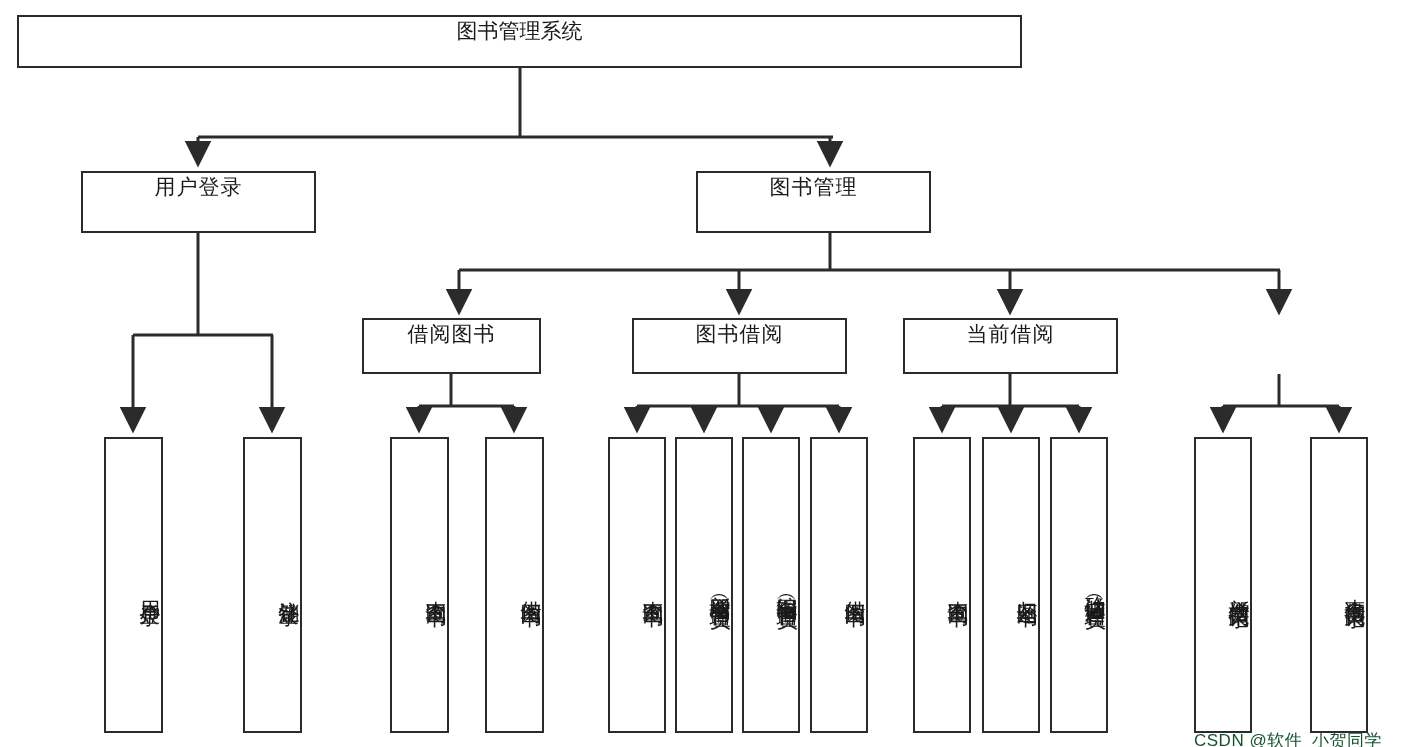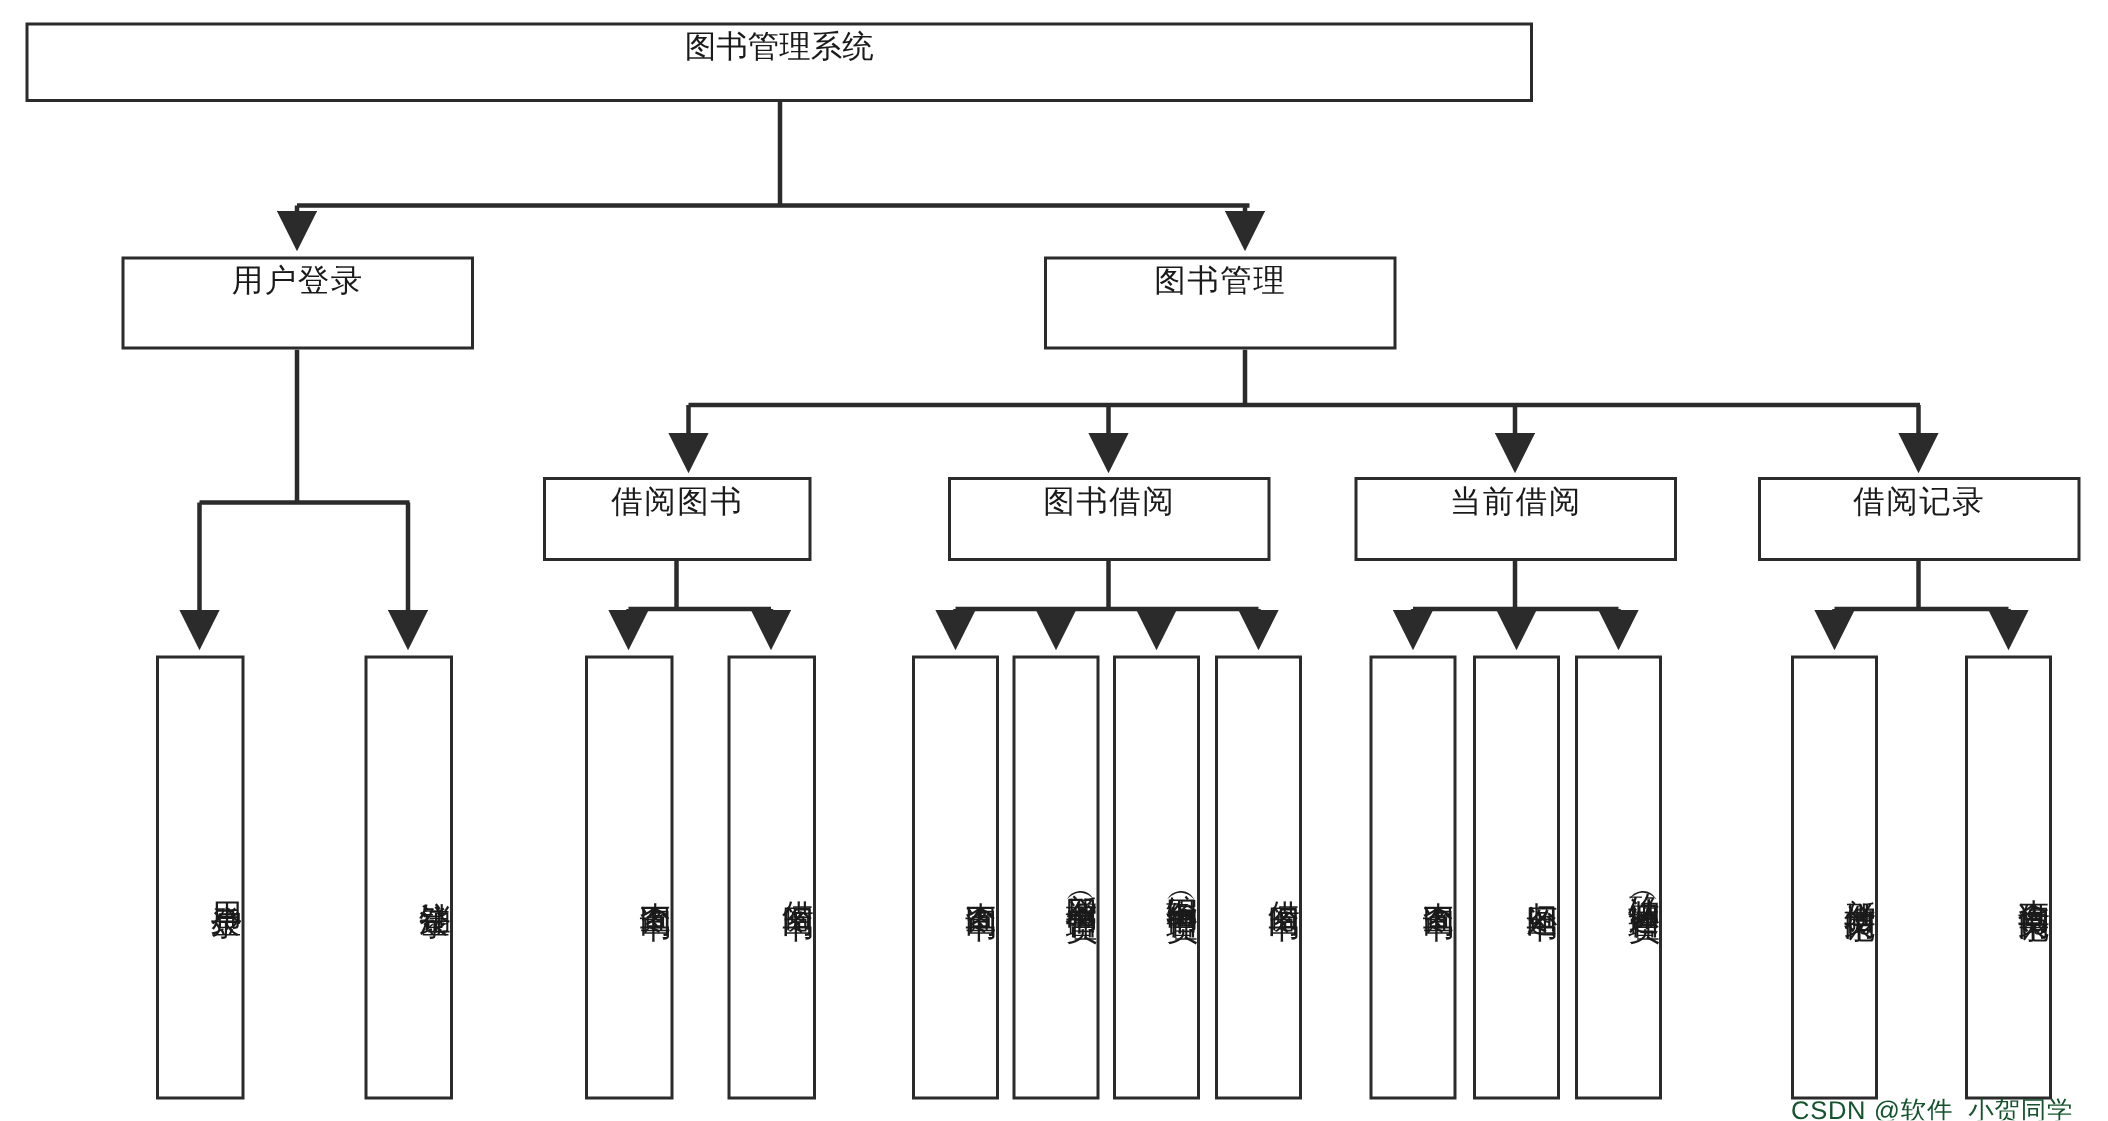--- a/index.html
+++ b/index.html
@@ -133,23 +133,20 @@
 
   <div class="node h" style="left:362px; top:318px; width:179px; height:56px;">
     <span>借阅图书</span>
   </div>
   <div class="node h" style="left:903px; top:318px; width:215px; height:56px;">
     <span>当前借阅</span>
   </div>
   <div class="node h" style="left:632px; top:318px; width:215px; height:56px;">
     <span>图书借阅</span>
   </div>
-  <div class="node h" style="left:1172px; top:318px; width:215px; height:56px;">
-    <span>借阅记录</span>
-  </div>
 
   <div class="node v" style="left:104px; top:437px; width:59px; height:296px;">
     <span class="vlabel">用户登录</span>
   </div>
   <div class="node v" style="left:243px; top:437px; width:59px; height:296px;">
     <span class="vlabel">注销登录</span>
   </div>
   <div class="node v" style="left:390px; top:437px; width:59px; height:296px;">
     <span class="vlabel">查询图书</span>
   </div>

